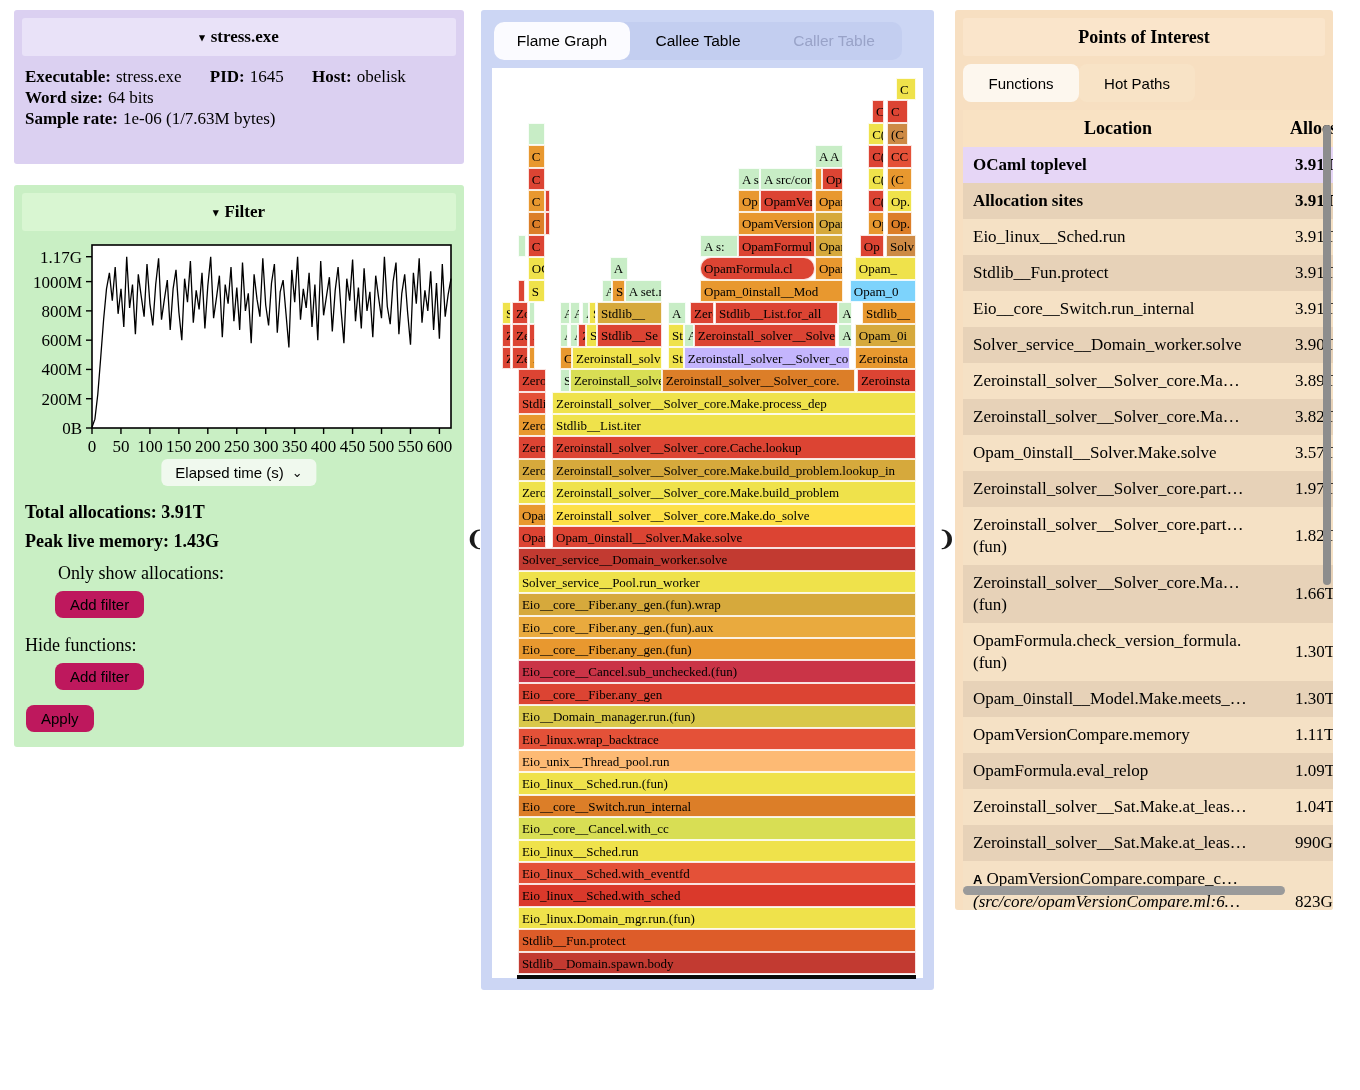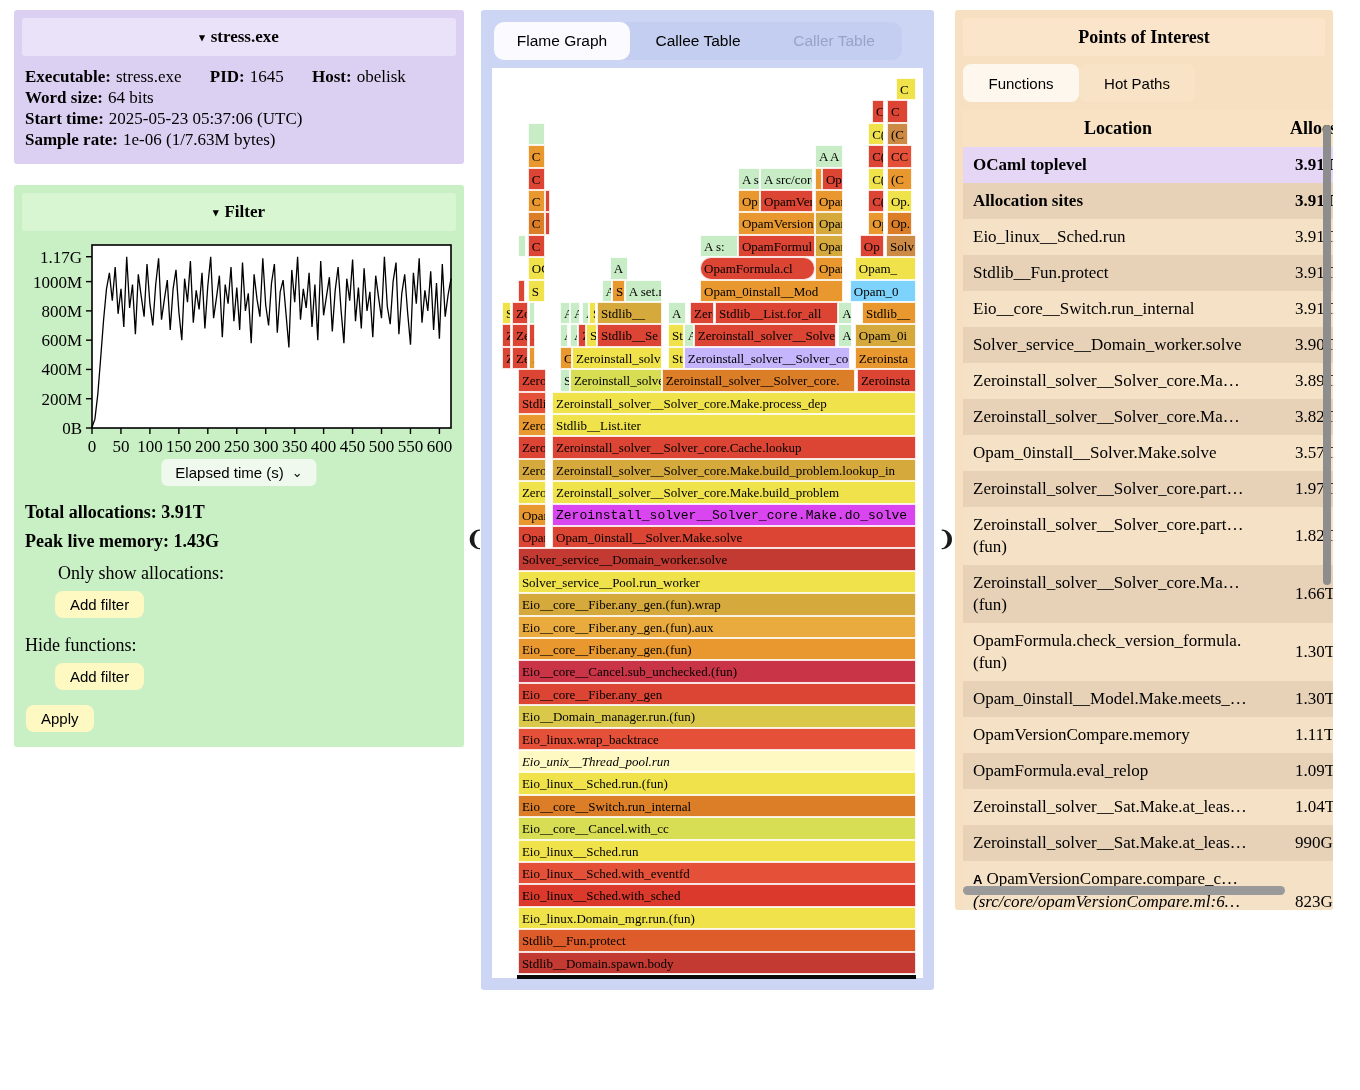--- a/index.html
+++ b/index.html
@@ -15,21 +15,21 @@
   .info-lines b { margin-right:5px; }
   .pair { margin-right:24px; }
 
   
   #filter-panel { left:14px; top:185px; width:450px; height:562px; background:#c9efc4; }
   #filter-panel .panel-header { background:#d9f6d2; }
   #memchart { position:absolute; left:6px; top:52px; }
   .time-pill { position:absolute; left:50%; transform:translateX(-50%); top:274px; background:#f0f9ee; border-radius:6px; padding:5px 14px; font-family:"Liberation Sans", sans-serif; font-size:15px; display:flex; gap:8px; align-items:center; }
   .filter-line { position:absolute; left:11px; font-size:18px; }
   .filter-line b { font-size:18px; }
-  .btn { position:absolute; background:#fef9c3; border:none; border-radius:8px; font-family:"Liberation Sans", sans-serif; font-size:15px; padding:5px 15px; cursor:pointer; }
+  .btn { position:absolute; background:#be185d; border:none; border-radius:8px; font-family:"Liberation Sans", sans-serif; font-size:15px; padding:5px 15px; cursor:pointer; }
 
   
   #flame-panel { left:481px; top:10px; width:453px; height:980px; background:#ccd6f4; }
   .tabbar { position:absolute; left:13px; top:12px; width:408px; height:38px; background:#c3cef0; border-radius:10px; display:flex; font-family:"Liberation Sans", sans-serif; font-size:15.5px; }
   .tabbar .tab { flex:1 1 0; display:flex; align-items:center; justify-content:center; border-radius:10px; cursor:pointer; }
   .tabbar .tab.active { background:#fbfbff; }
   .tabbar .tab.disabled { color:#99a3c8; }
   #flame-wrap { position:absolute; left:11px; top:58px; width:431px; height:910px; background:#fff; }
   #flame { position:absolute; left:8px; top:10px; width:416px; height:900px; }
   .fcell { position:absolute; height:22.4px; line-height:21px; font-size:13px; padding-left:3px; overflow:hidden; white-space:nowrap; border:1px solid rgba(255,255,255,.85); cursor:pointer; }
@@ -66,21 +66,20 @@
     <span class="tri">▾</span>
     <span>stress.exe</span>
   </div>
   <div class="info-lines">
     <div>
       <span class="pair"><b>Executable:</b><span>stress.exe</span></span>
       <span class="pair"><b>PID:</b><span>1645</span></span>
       <span><b>Host:</b><span>obelisk</span></span>
     </div>
     <div><b>Word size:</b><span>64 bits</span></div>
-    <div><b>Start time:</b><span>2025-05-23 05:37:06 (UTC)</span></div>
     <div><b>Sample rate:</b><span>1e-06 (1/7.63M bytes)</span></div>
   </div>
 </div>
 
 <div class="panel" id="filter-panel">
   <div class="panel-header" style="background:#d9f6d2;">
     <span class="tri">▾</span>
     <span>Filter</span>
   </div>
   <svg id="memchart" width="438" height="218">
@@ -240,33 +239,33 @@
         <div class="fcell" style="left: 12.5%; width: 87.5%; top: 313.6px; background: rgb(239, 226, 75);">Zeroinstall_solver__Solver_core.Make.process_dep</div>
         <div class="fcell" style="left: 4.3%; width: 6.8%; top: 336px; background: rgb(232, 152, 47);">Zeroi</div>
         <div class="fcell" style="left: 12.5%; width: 87.5%; top: 336px; background: rgb(239, 226, 75);">Stdlib__List.iter</div>
         <div class="fcell" style="left: 4.3%; width: 6.8%; top: 358.4px; background: rgb(220, 68, 51);">Zeroi</div>
         <div class="fcell" style="left: 12.5%; width: 87.5%; top: 358.4px; background: rgb(220, 68, 51);">Zeroinstall_solver__Solver_core.Cache.lookup</div>
         <div class="fcell" style="left: 4.3%; width: 6.8%; top: 380.8px; background: rgb(214, 169, 60);">Zeroi</div>
         <div class="fcell" style="left: 12.5%; width: 87.5%; top: 380.8px; background: rgb(214, 169, 60);">Zeroinstall_solver__Solver_core.Make.build_problem.lookup_in</div>
         <div class="fcell" style="left: 4.3%; width: 6.8%; top: 403.2px; background: rgb(239, 226, 75);">Zeroi</div>
         <div class="fcell" style="left: 12.5%; width: 87.5%; top: 403.2px; background: rgb(239, 226, 75);">Zeroinstall_solver__Solver_core.Make.build_problem</div>
         <div class="fcell" style="left: 4.3%; width: 6.8%; top: 425.6px; background: rgb(232, 152, 47);">Opam</div>
-        <div class="fcell" style="left: 12.5%; width: 87.5%; top: 425.6px; background: #d946ef; font-family: Liberation Mono, monospace;">Zeroinstall_solver__Solver_core.Make.do_solve</div>
+        <div class="fcell" style="left: 12.5%; width: 87.5%; top: 425.6px; background: #fde047;">Zeroinstall_solver__Solver_core.Make.do_solve</div>
         <div class="fcell" style="left: 4.3%; width: 6.8%; top: 448px; background: rgb(220, 68, 51);">Opam</div>
         <div class="fcell" style="left: 12.5%; width: 87.5%; top: 448px; background: rgb(220, 68, 51);">Opam_0install__Solver.Make.solve</div>
         <div class="fcell" style="left: 4.3%; width: 95.7%; top: 470.4px; background: rgb(194, 58, 49);">Solver_service__Domain_worker.solve</div>
         <div class="fcell" style="left: 4.3%; width: 95.7%; top: 515.2px; background: rgb(214, 169, 60);">Eio__core__Fiber.any_gen.(fun).wrap</div>
         <div class="fcell" style="left: 4.3%; width: 95.7%; top: 492.8px; background: rgb(239, 226, 75);">Solver_service__Pool.run_worker</div>
         <div class="fcell" style="left: 4.3%; width: 95.7%; top: 537.6px; background: rgb(233, 170, 62);">Eio__core__Fiber.any_gen.(fun).aux</div>
         <div class="fcell" style="left: 4.3%; width: 95.7%; top: 560px; background: rgb(232, 152, 47);">Eio__core__Fiber.any_gen.(fun)</div>
         <div class="fcell" style="left: 4.3%; width: 95.7%; top: 582.4px; background: rgb(202, 52, 71);">Eio__core__Cancel.sub_unchecked.(fun)</div>
         <div class="fcell" style="left: 4.3%; width: 95.7%; top: 604.8px; background: rgb(220, 68, 51);">Eio__core__Fiber.any_gen</div>
         <div class="fcell" style="left: 4.3%; width: 95.7%; top: 627.2px; background: rgb(217, 200, 74);">Eio__Domain_manager.run.(fun)</div>
         <div class="fcell" style="left: 4.3%; width: 95.7%; top: 649.6px; background: rgb(228, 81, 56);">Eio_linux.wrap_backtrace</div>
-        <div class="fcell" style="left: 4.3%; width: 95.7%; top: 672px; background: #fef9c3; font-style: italic;">Eio_unix__Thread_pool.run</div>
+        <div class="fcell" style="left: 4.3%; width: 95.7%; top: 672px; background: #fdba74;">Eio_unix__Thread_pool.run</div>
         <div class="fcell" style="left: 4.3%; width: 95.7%; top: 694.4px; background: rgb(239, 226, 75);">Eio_linux__Sched.run.(fun)</div>
         <div class="fcell" style="left: 4.3%; width: 95.7%; top: 716.8px; background: rgb(220, 126, 40);">Eio__core__Switch.run_internal</div>
         <div class="fcell" style="left: 4.3%; width: 95.7%; top: 739.2px; background: rgb(216, 222, 84);">Eio__core__Cancel.with_cc</div>
         <div class="fcell" style="left: 4.3%; width: 95.7%; top: 761.6px; background: rgb(239, 226, 75);">Eio_linux__Sched.run</div>
         <div class="fcell" style="left: 4.3%; width: 95.7%; top: 784px; background: rgb(228, 81, 56);">Eio_linux__Sched.with_eventfd</div>
         <div class="fcell" style="left: 4.3%; width: 95.7%; top: 806.4px; background: rgb(218, 57, 43);">Eio_linux__Sched.with_sched</div>
         <div class="fcell" style="left: 4.3%; width: 95.7%; top: 828.8px; background: rgb(239, 226, 75);">Eio_linux.Domain_mgr.run.(fun)</div>
         <div class="fcell" style="left: 4.3%; width: 95.7%; top: 851.2px; background: rgb(221, 92, 41);">Stdlib__Fun.protect</div>
         <div class="fcell" style="left: 4.3%; width: 95.7%; top: 873.6px; background: rgb(194, 58, 49);">Stdlib__Domain.spawn.body</div>
         <div id="flame-baseline" style="top: 897px;"></div>

